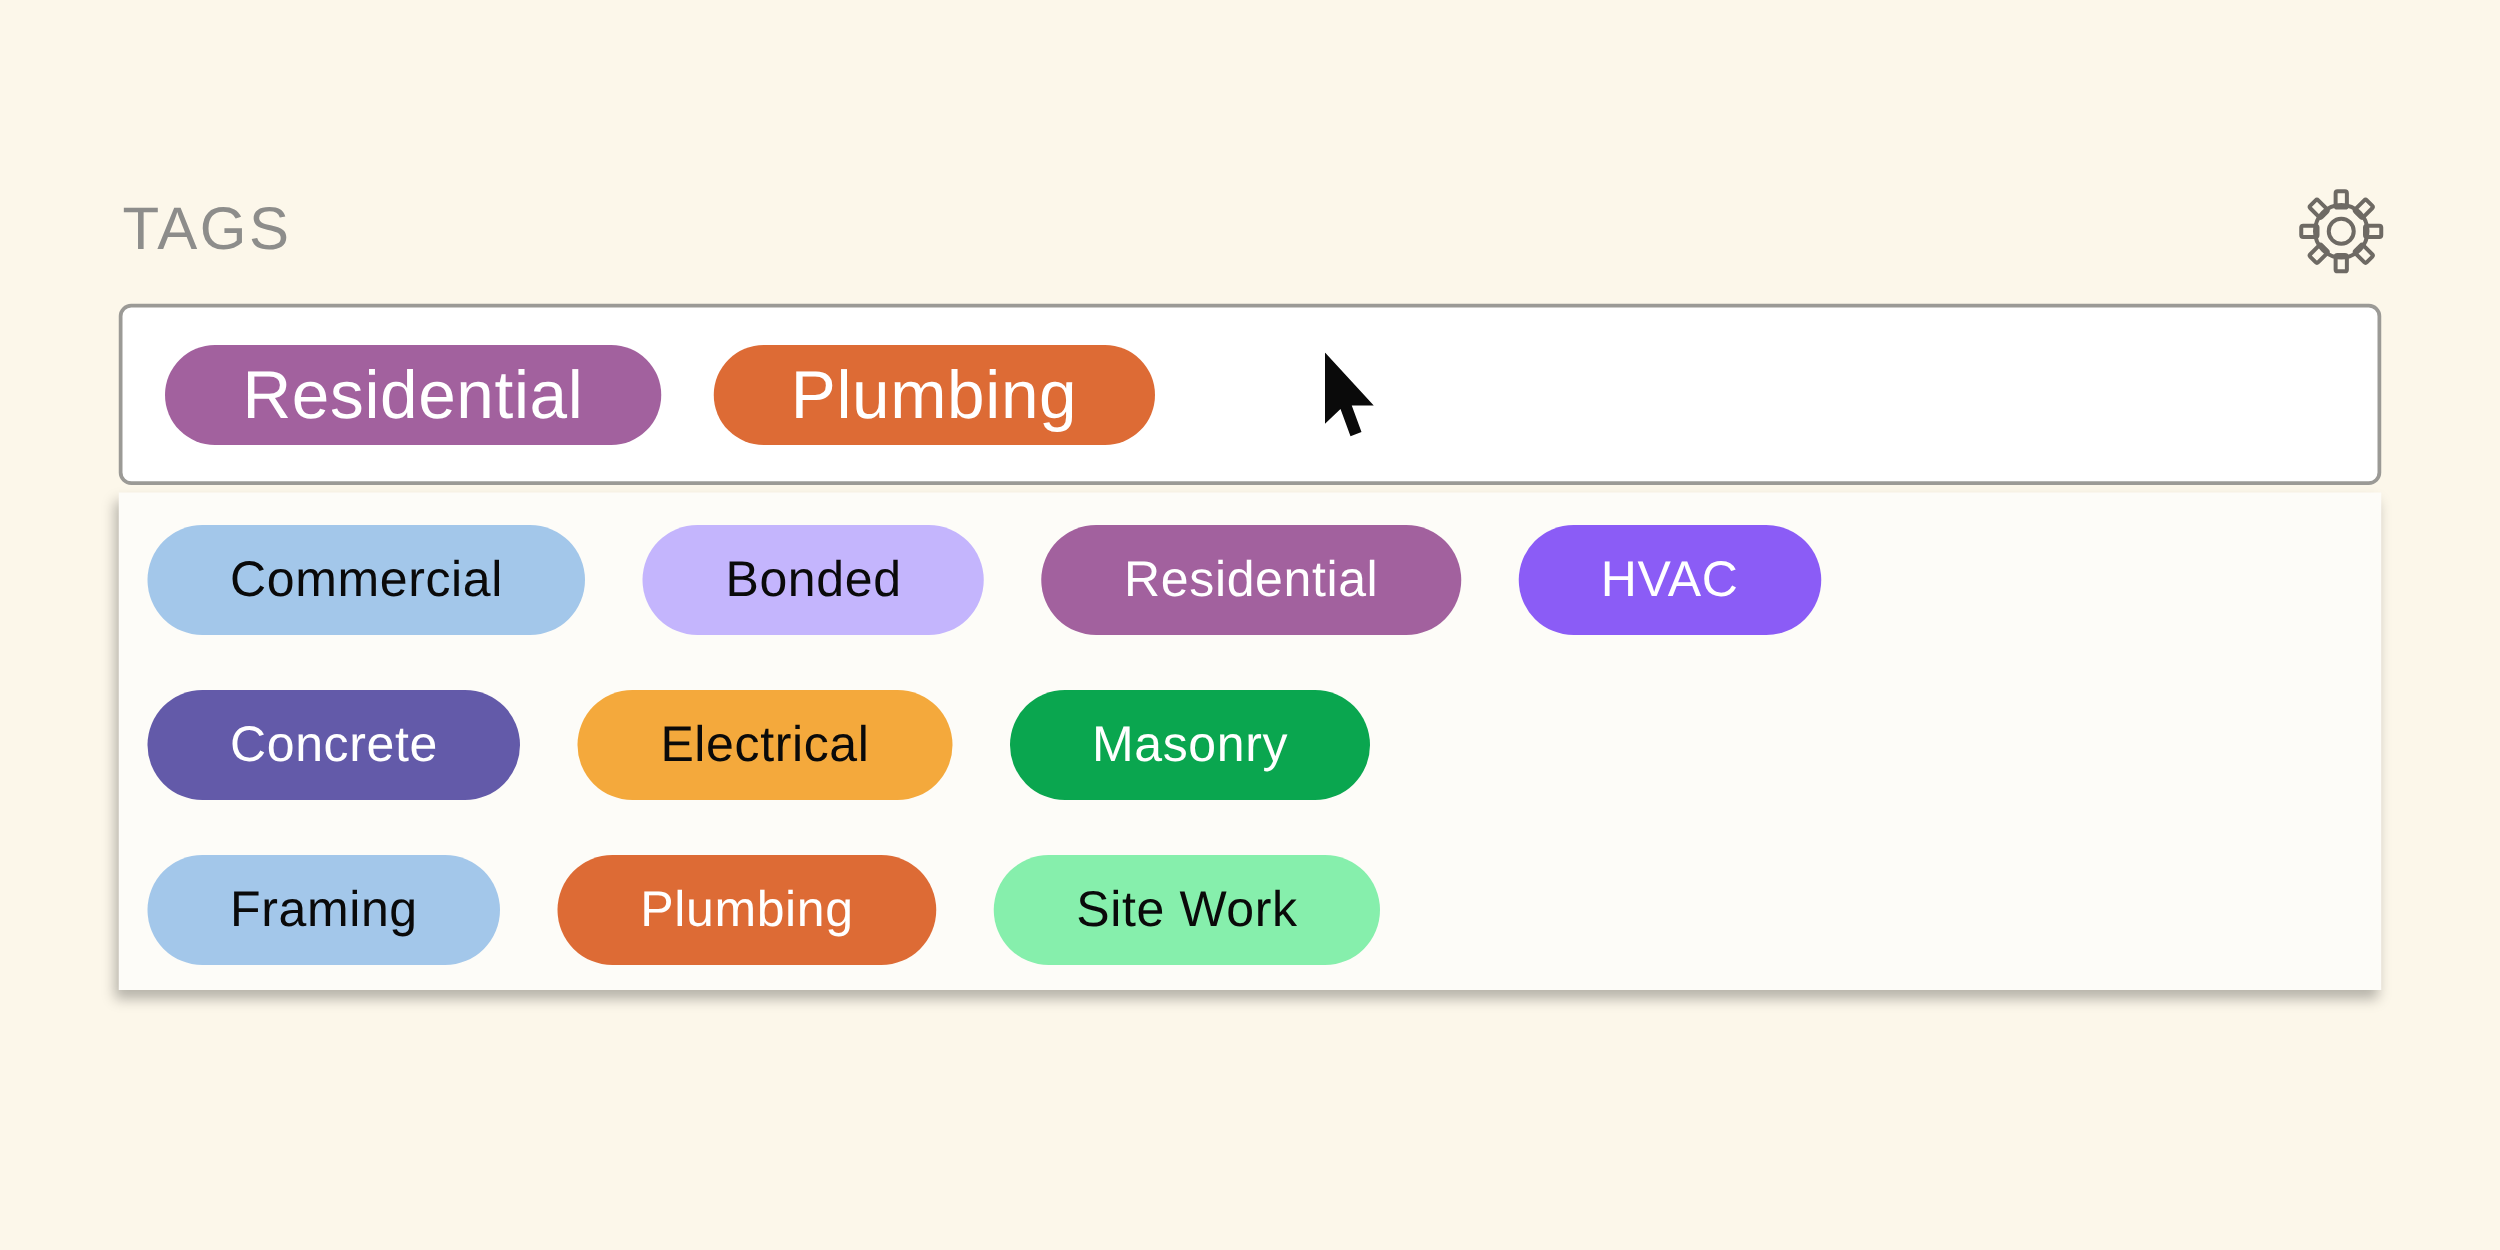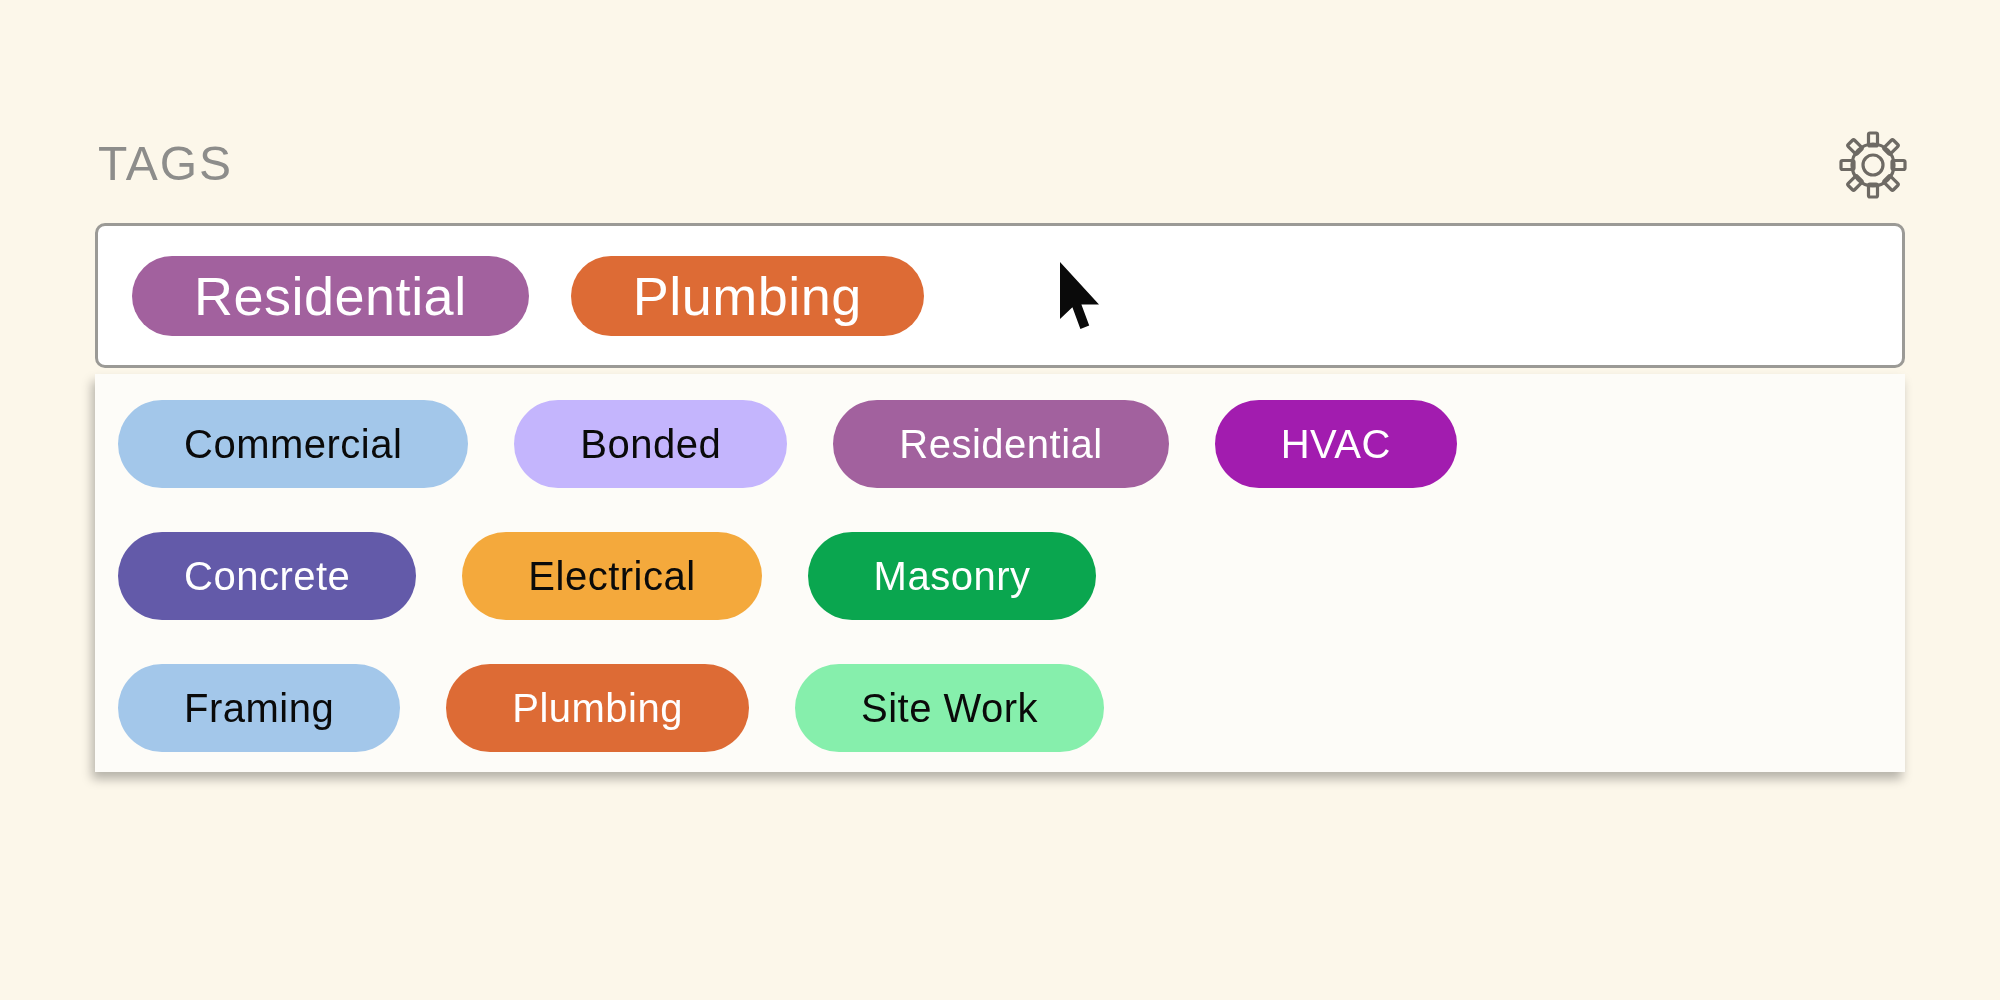--- a/index.html
+++ b/index.html
@@ -3,21 +3,21 @@
 <meta charset="utf-8">
 <style>
   html, body { margin: 0; padding: 0; }
   body {
     width: 2000px; height: 1000px;
     background: #fcf7ea;
     font-family: "Liberation Sans", "DejaVu Sans", sans-serif;
     overflow: hidden;
     position: relative;
   }
-  .stage { position: absolute; inset: 0; }
+  .stage { position: absolute; inset: 0; margin-top: 20px; }
 
   .tags-label {
     position: absolute; left: 98px; top: 136px;
     font-size: 48px; color: #8d8d8b; letter-spacing: 2px;
   }
 
   .settings-btn {
     position: absolute; left: 1834px; top: 126px;
     width: 78px; height: 78px;
     background: none; border: none; padding: 0; cursor: pointer;
@@ -92,21 +92,21 @@
 
   <svg class="cursor-icon" viewBox="0 0 24 39">
     <path d="M1 0 L1 28.5 L7.2 22.6 L11.2 33.5 L15.6 31.8 L11.7 21.2 L20.5 21.2 Z" fill="#0a0a0a"></path>
   </svg>
 
   <div class="dropdown">
     <div class="tag-row">
       <span class="pill option" style="background: rgb(163, 199, 234); color: rgb(10, 10, 10);">Commercial</span>
       <span class="pill option" style="background: #c4b5fd; color: rgb(10, 10, 10);">Bonded</span>
       <span class="pill option" style="background: rgb(162, 97, 158); color: rgb(255, 255, 255);">Residential</span>
-      <span class="pill option" style="background: #a21caf; color: rgb(255, 255, 255);">HVAC</span>
+      <span class="pill option" style="background: #8b5cf6; color: rgb(255, 255, 255);">HVAC</span>
     </div>
     <div class="tag-row">
       <span class="pill option" style="background: rgb(99, 90, 169); color: rgb(255, 255, 255);">Concrete</span>
       <span class="pill option" style="background: rgb(244, 169, 60); color: rgb(10, 10, 10);">Electrical</span>
       <span class="pill option" style="background: rgb(10, 166, 79); color: rgb(255, 255, 255);">Masonry</span>
     </div>
     <div class="tag-row">
       <span class="pill option" style="background: rgb(163, 199, 234); color: rgb(10, 10, 10);">Framing</span>
       <span class="pill option" style="background: rgb(221, 107, 53); color: rgb(255, 255, 255);">Plumbing</span>
       <span class="pill option" style="background: #86efac; color: rgb(10, 10, 10);">Site Work</span>

